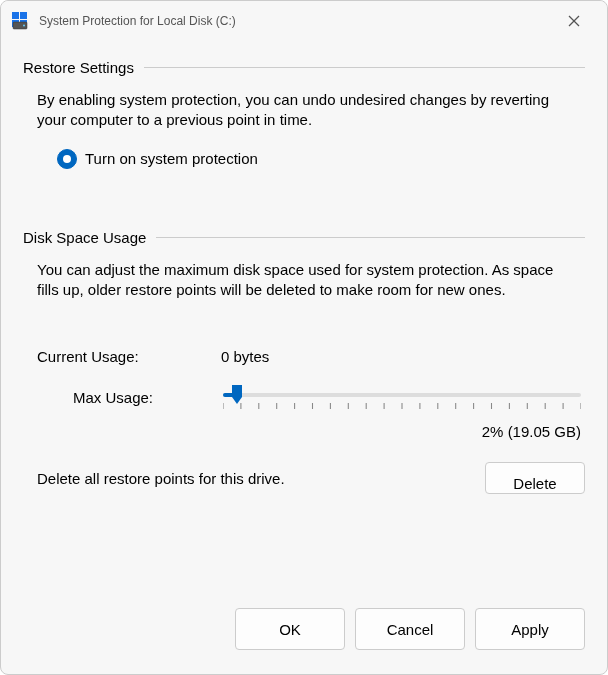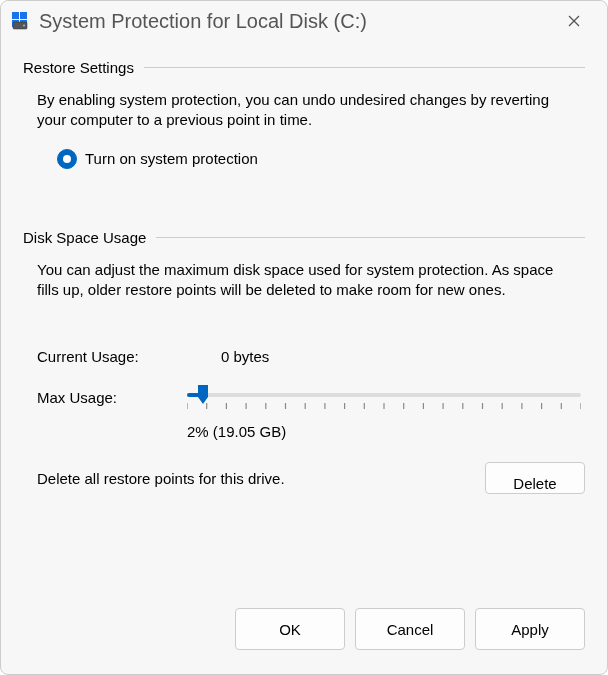--- a/index.html
+++ b/index.html
@@ -26,21 +26,21 @@
     background: #f7f7f7;
     border-radius: 8px 8px 0 0;
   }
   .titlebar .icon-wrap {
     display: inline-flex; align-items: center;
     margin-right: 8px;
   }
   .titlebar .title {
     flex: 1;
     color: #555;
-    font-size: 20px;
+    font-size: 12px;
   }
   .close-btn {
     width: 46px; height: 32px;
     display: flex; align-items: center; justify-content: center;
     color: #555;
     cursor: pointer;
     border-radius: 4px;
   }
   .body {
     flex: 1;
@@ -95,21 +95,21 @@
     display: flex;
     margin-left: 14px;
     margin-bottom: 22px;
     gap: 34px;
   }
   .usage-row .ulabel { width: 150px; }
   .slider-row {
     display: flex; align-items: flex-start;
     margin-left: 14px;
   }
-  .slider-row .ulabel { width: 150px; padding-top: 2px; }
+  .slider-row .ulabel { width: 150px; padding-top: 2px; margin-left: 36px; }
   .slider-wrap { flex: 1; padding-right: 4px; }
   .slider-track {
     position: relative;
     height: 4px;
     background: #ddd;
     border-radius: 2px;
     margin-top: 6px;
   }
   .slider-track.filled-before::before {
     content:"";
@@ -126,21 +126,21 @@
     top: 2px;
     width: 16px; height: 22px;
     cursor: pointer;
   }
   .slider-ticks {
     position: relative;
     height: 10px;
     margin-top: 2px;
   }
   .slider-value {
-    text-align: left;
+    text-align: right;
     margin-top: 14px;
   }
   .delete-row {
     display: flex; align-items: center;
     margin-left: 14px;
     margin-top: 22px;
     gap: 24px;
   }
   .delete-row .dtext { flex: 1; }
   .btn {

